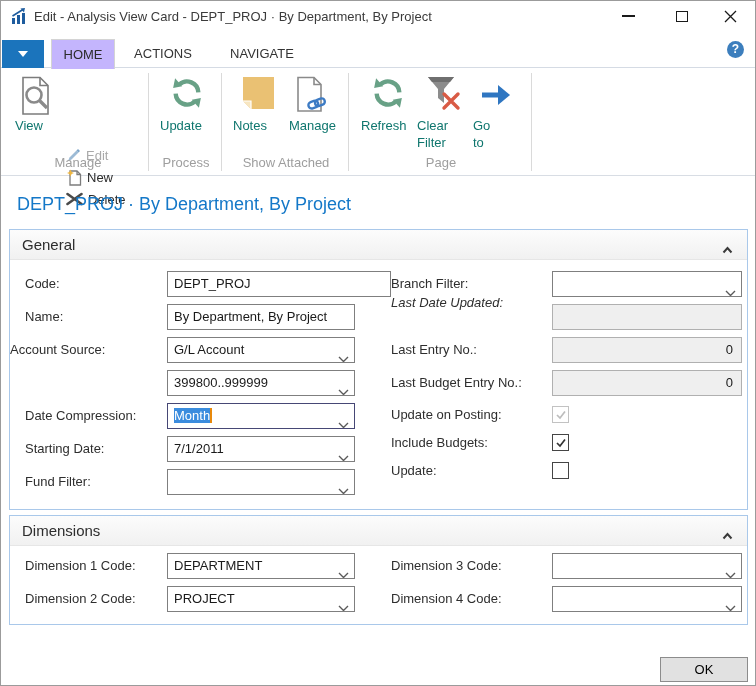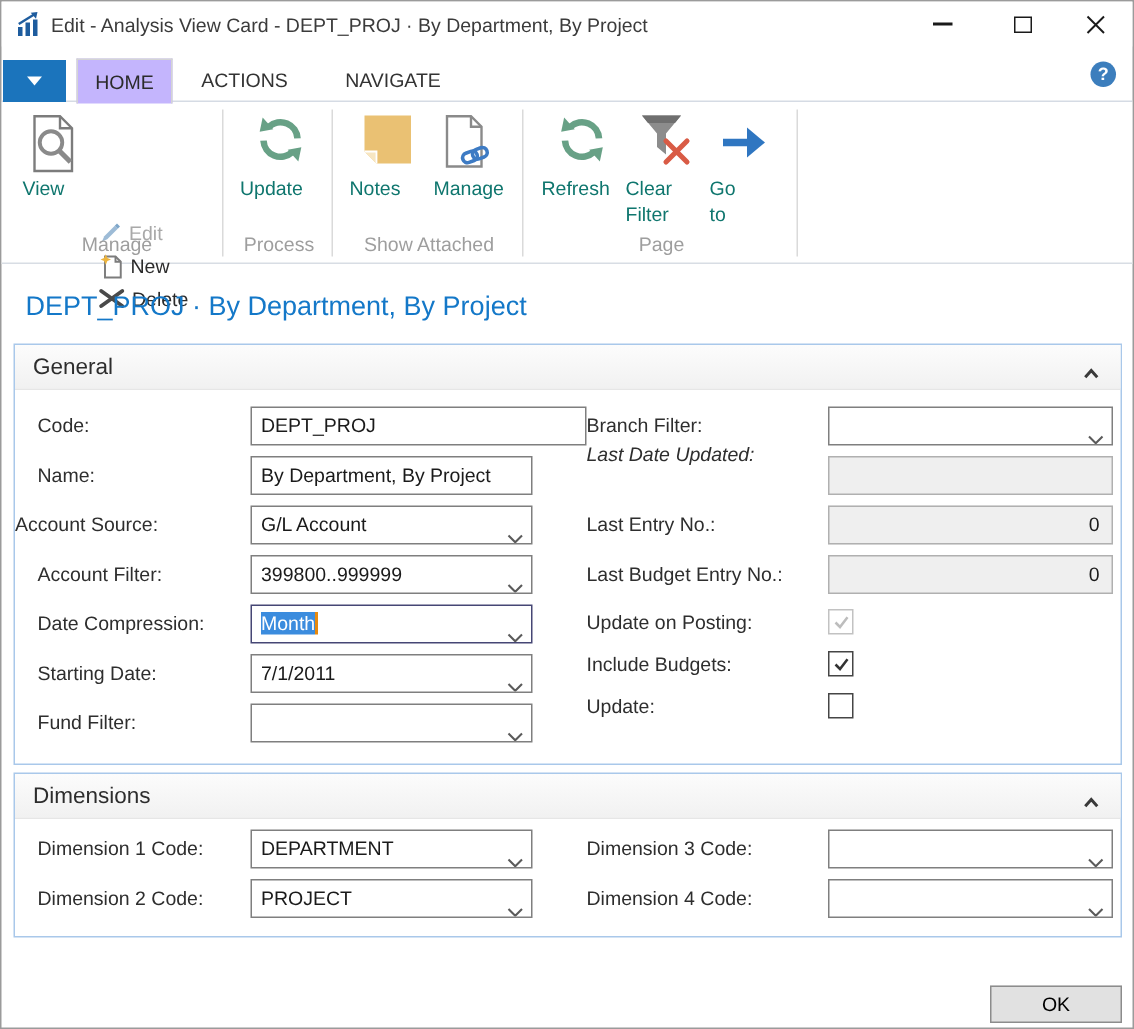--- a/index.html
+++ b/index.html
@@ -238,21 +238,20 @@
     </div>
 
     <div class="flabel" style="left:0; top:107px;">Account Source:</div>
     <div class="field combo" style="left:157px; top:107px; width:188px;">
       <span>G/L Account</span>
       <span class="combo-arrow"><svg width="11" height="7" viewBox="0 0 11 7">
             <path d="M1 1 L5.5 5.5 L10 1" stroke="#5a5a5a" stroke-width="1.4" fill="none"></path>
           </svg></span>
     </div>
 
-    <div class="flabel" style="left:15px; top:140px;">Account Filter:</div>
     <div class="field combo" style="left:157px; top:140px; width:188px;">
       <span>399800..999999</span>
       <span class="combo-arrow"><svg width="11" height="7" viewBox="0 0 11 7">
             <path d="M1 1 L5.5 5.5 L10 1" stroke="#5a5a5a" stroke-width="1.4" fill="none"></path>
           </svg></span>
     </div>
 
     <div class="flabel" style="left:15px; top:173px;">Date Compression:</div>
     <div class="field combo focused" style="left:157px; top:173px; width:188px;">
       <span class="sel-text">Month</span><span class="caret"></span>

